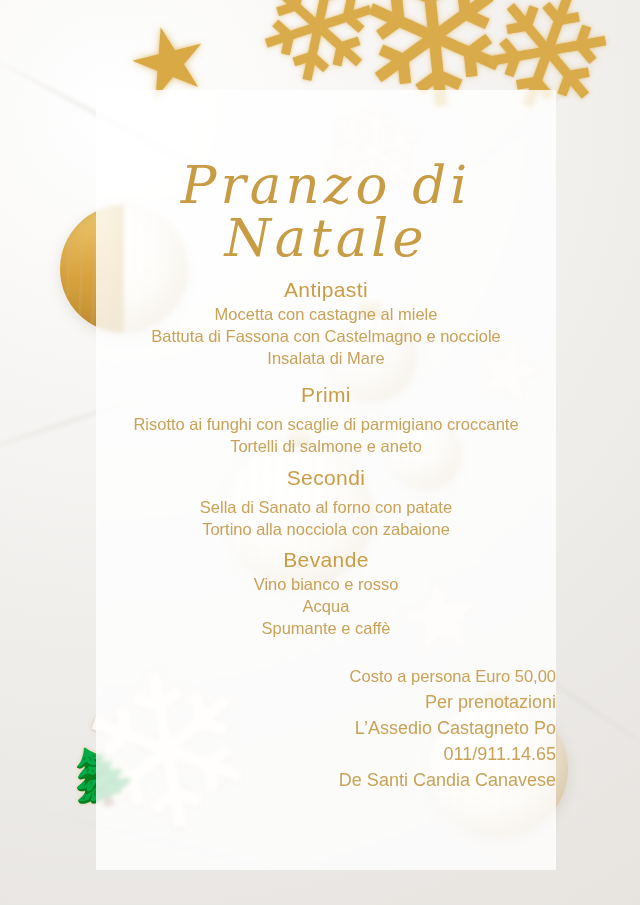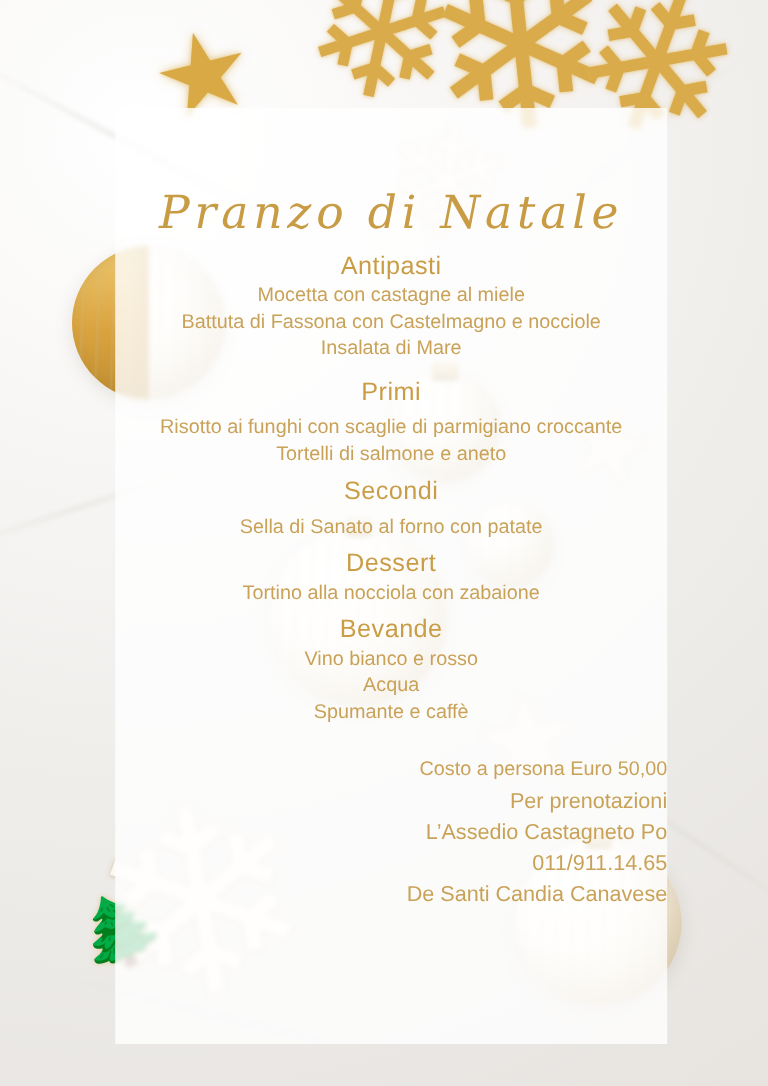--- a/index.html
+++ b/index.html
@@ -166,21 +166,21 @@
     width: 460px;
     height: 780px;
     text-align: center;
     color: #c79a3f;
   }
 
   .title {
     font-family: "DejaVu Serif", serif;
     font-style: italic;
     font-weight: 400;
-    font-size: 38px;
+    font-size: 53px;
     line-height: 1;
     letter-spacing: 4px;
     color: #c89c45;
     margin-top: 68px;
     text-shadow: 0 1px 0 rgba(255,255,255,.6);
   }
 
   .section-heading {
     font-family: "Liberation Sans", sans-serif;
     font-size: 21px;
@@ -267,21 +267,20 @@
 
     <div class="section-heading">Primi</div>
     <div class="spacer-xs"></div>
     <div class="dish">Risotto ai funghi con scaglie di parmigiano croccante</div>
     <div class="dish">Tortelli di salmone e aneto</div>
 
     <div class="section-heading tight">Secondi</div>
     <div class="spacer-xs"></div>
     <div class="dish">Sella di Sanato al forno con patate</div>
 
-    <div class="section-heading tight">Dessert</div>
     <div class="dish">Tortino alla nocciola con zabaione</div>
 
     <div class="section-heading tight">Bevande</div>
     <div class="dish">Vino bianco e rosso</div>
     <div class="dish">Acqua</div>
     <div class="dish">Spumante e caffè</div>
 
     <div class="footer-block">
       <div class="footer-line">Costo a persona Euro 50,00</div>
       <div class="footer-line big">Per prenotazioni</div>

